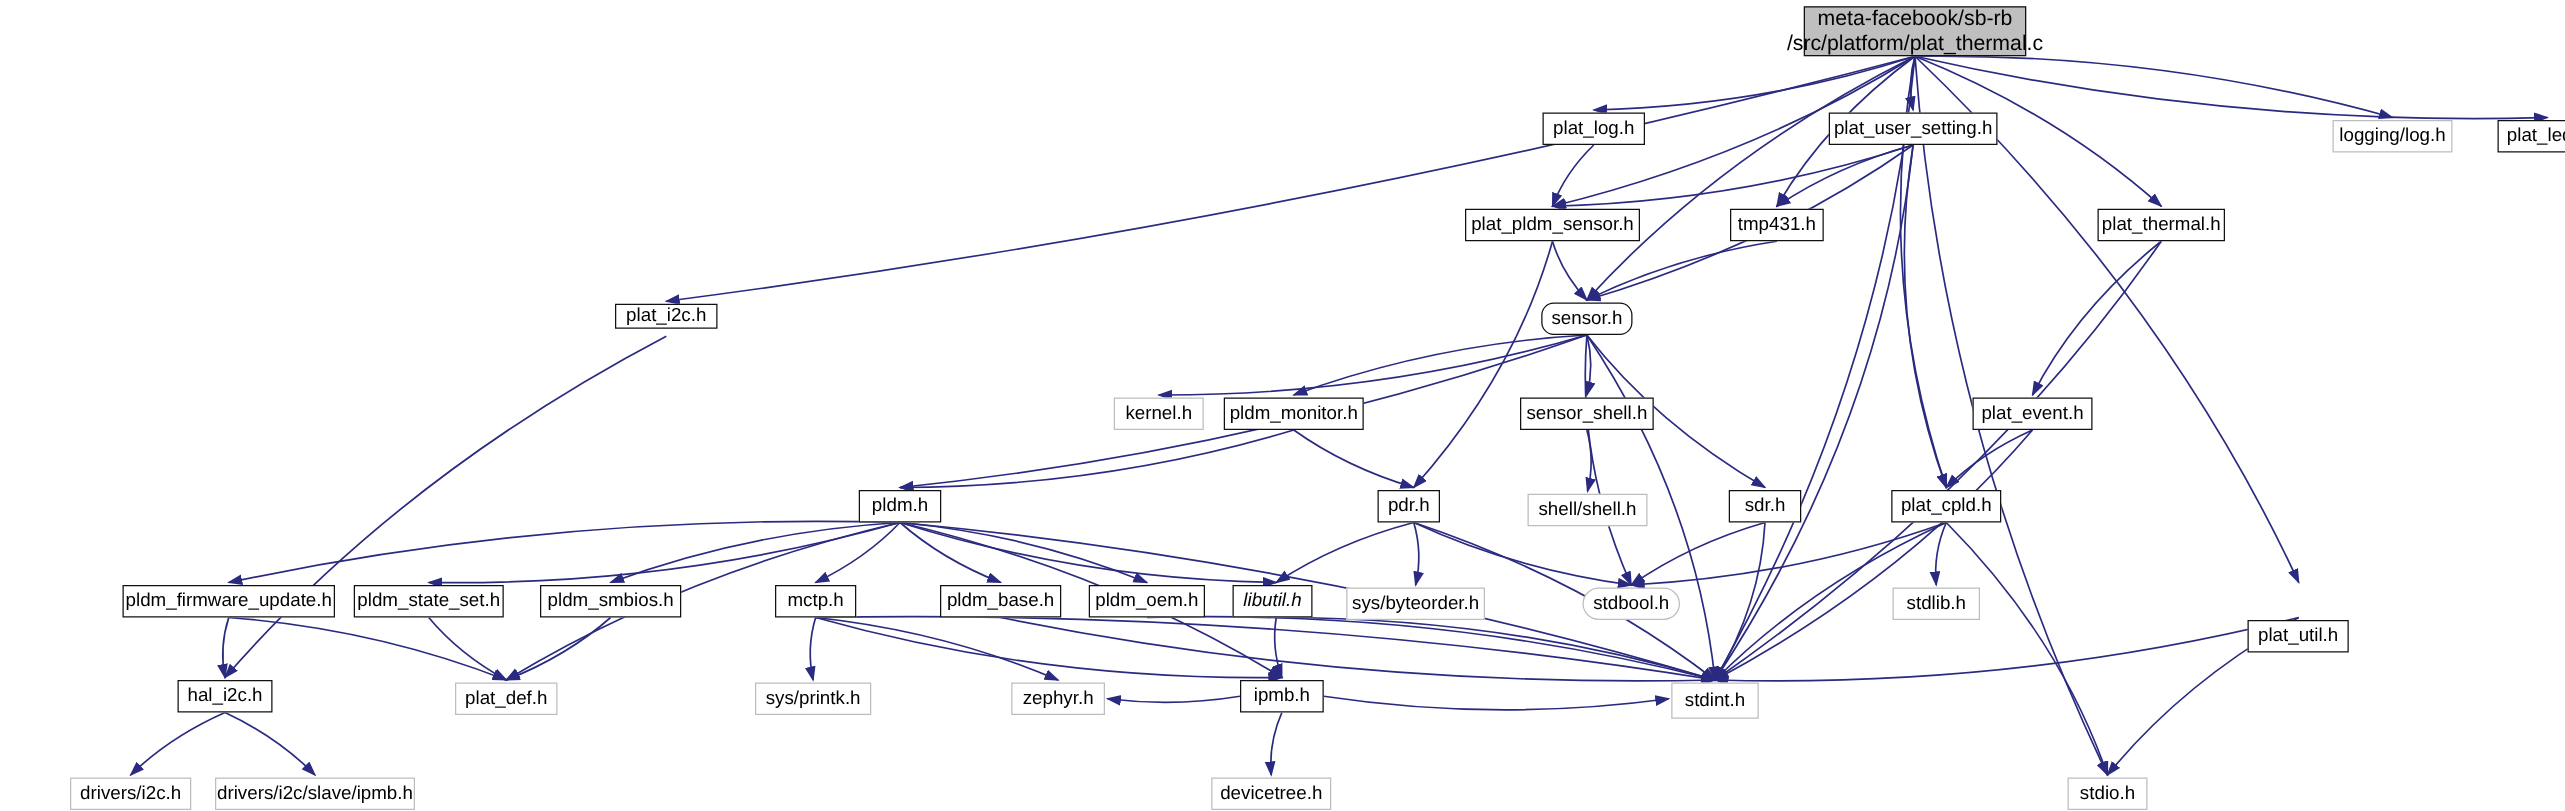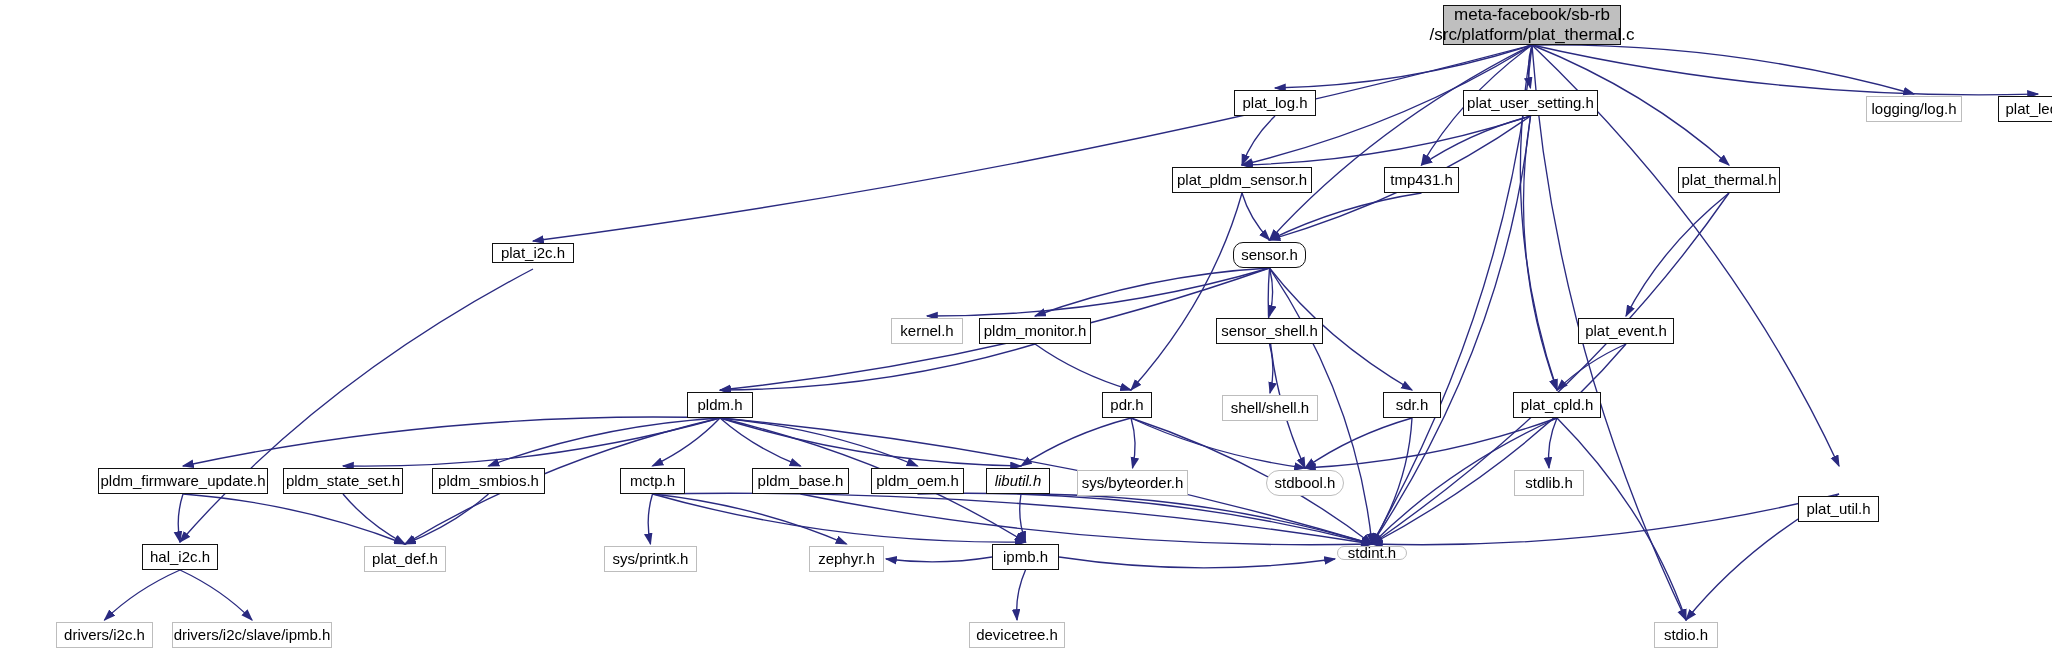--- a/index.html
+++ b/index.html
@@ -144,19 +144,19 @@
       <div class="node bold" style="left: 986px; top: 468px; width: 64px; height: 26px; font-style: italic;">libutil.h</div>
       <div class="node" style="left: 1077px; top: 470px; width: 111px; height: 26px;">sys/byteorder.h</div>
       <div class="node" style="left: 1266px; top: 470px; width: 78px; height: 26px; border-radius: 13px;">stdbool.h</div>
       <div class="node" style="left: 1514px; top: 470px; width: 70px; height: 26px;">stdlib.h</div>
       <div class="node bold" style="left: 1798px; top: 468px; width: 81px; height: 26px; margin-top: 28px;">plat_util.h</div>
       <div class="node bold" style="left: 142px; top: 544px; width: 76px; height: 26px;">hal_i2c.h</div>
       <div class="node" style="left: 364px; top: 546px; width: 82px; height: 26px;">plat_def.h</div>
       <div class="node" style="left: 604px; top: 546px; width: 93px; height: 26px;">sys/printk.h</div>
       <div class="node" style="left: 809px; top: 546px; width: 75px; height: 26px;">zephyr.h</div>
       <div class="node bold" style="left: 992px; top: 544px; width: 67px; height: 26px;">ipmb.h</div>
-      <div class="node" style="left: 1337px; top: 546px; width: 70px; height: 14px; border-radius: 10px;">stdint.h</div>
+      <div class="node" style="left: 1337px; top: 546px; width: 70px; height: 29px;">stdint.h</div>
       <div class="node" style="left: 1654px; top: 622px; width: 64px; height: 26px;">stdio.h</div>
       <div class="node" style="left: 56px; top: 622px; width: 97px; height: 26px;">drivers/i2c.h</div>
       <div class="node" style="left: 172px; top: 622px; width: 160px; height: 26px;">drivers/i2c/slave/ipmb.h</div>
       <div class="node" style="left: 969px; top: 622px; width: 96px; height: 26px;">devicetree.h</div>
     </div>
 </div>
 
 </body></html>

